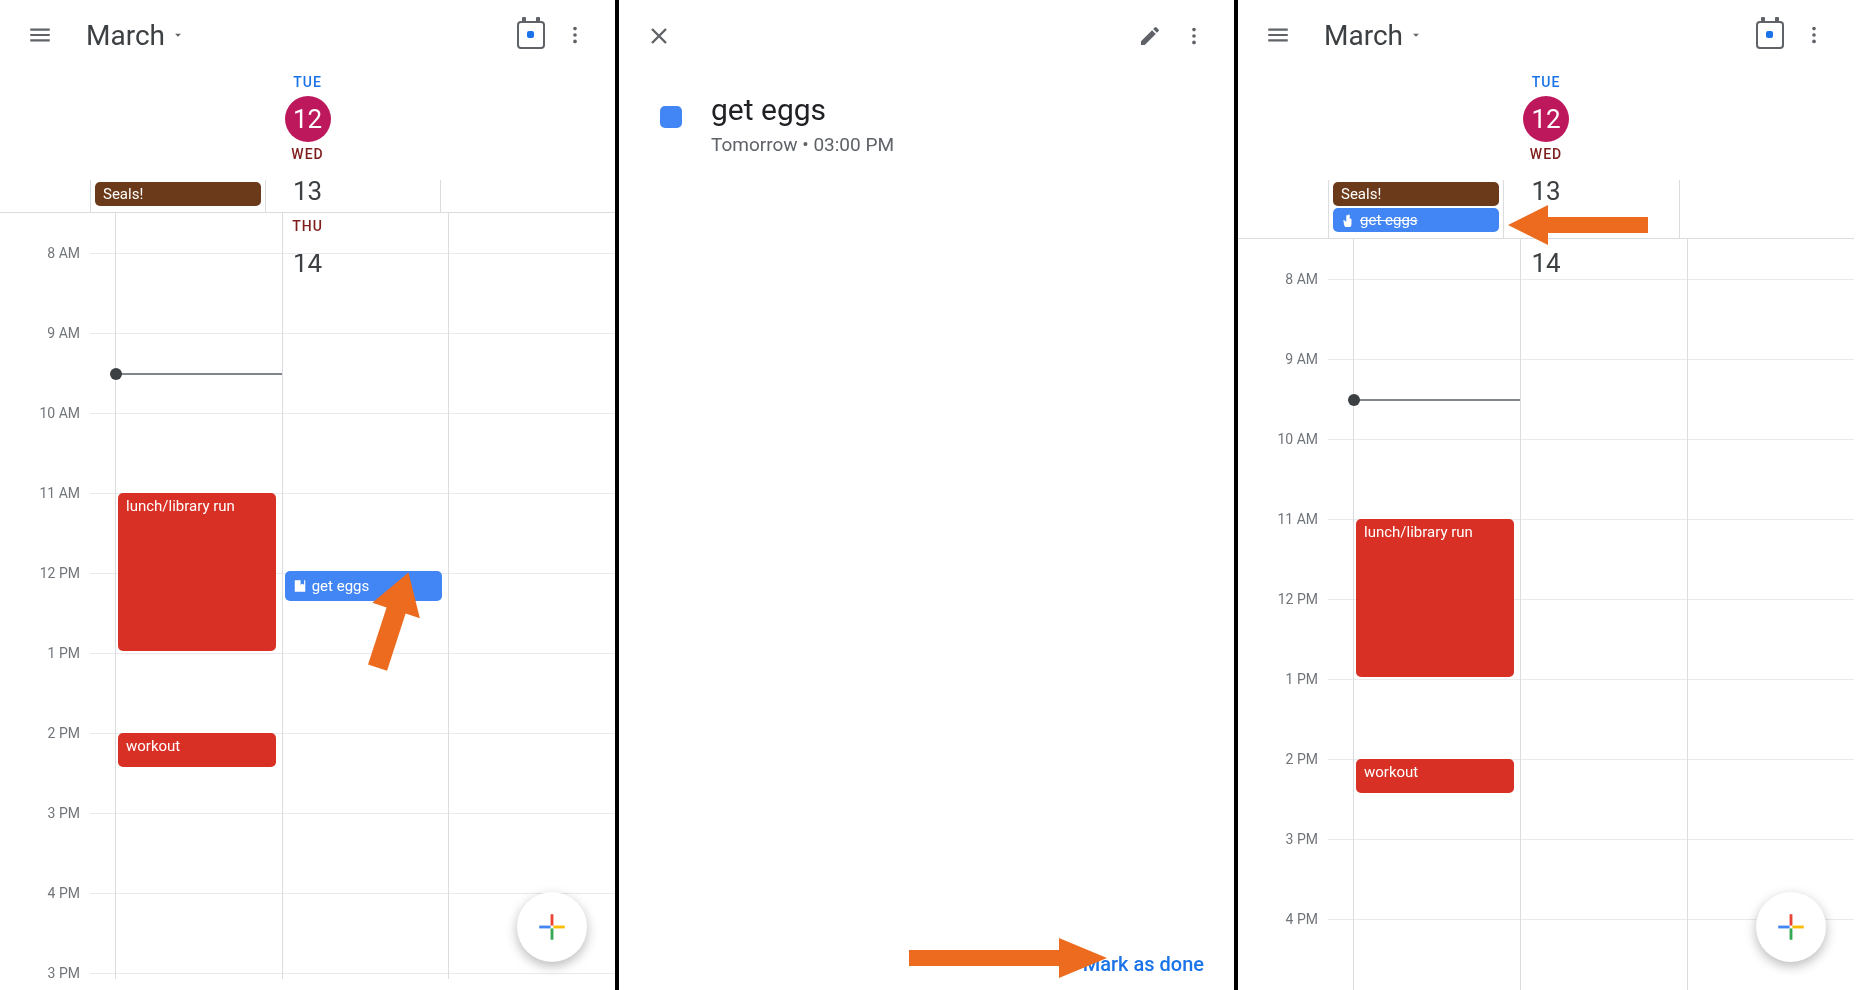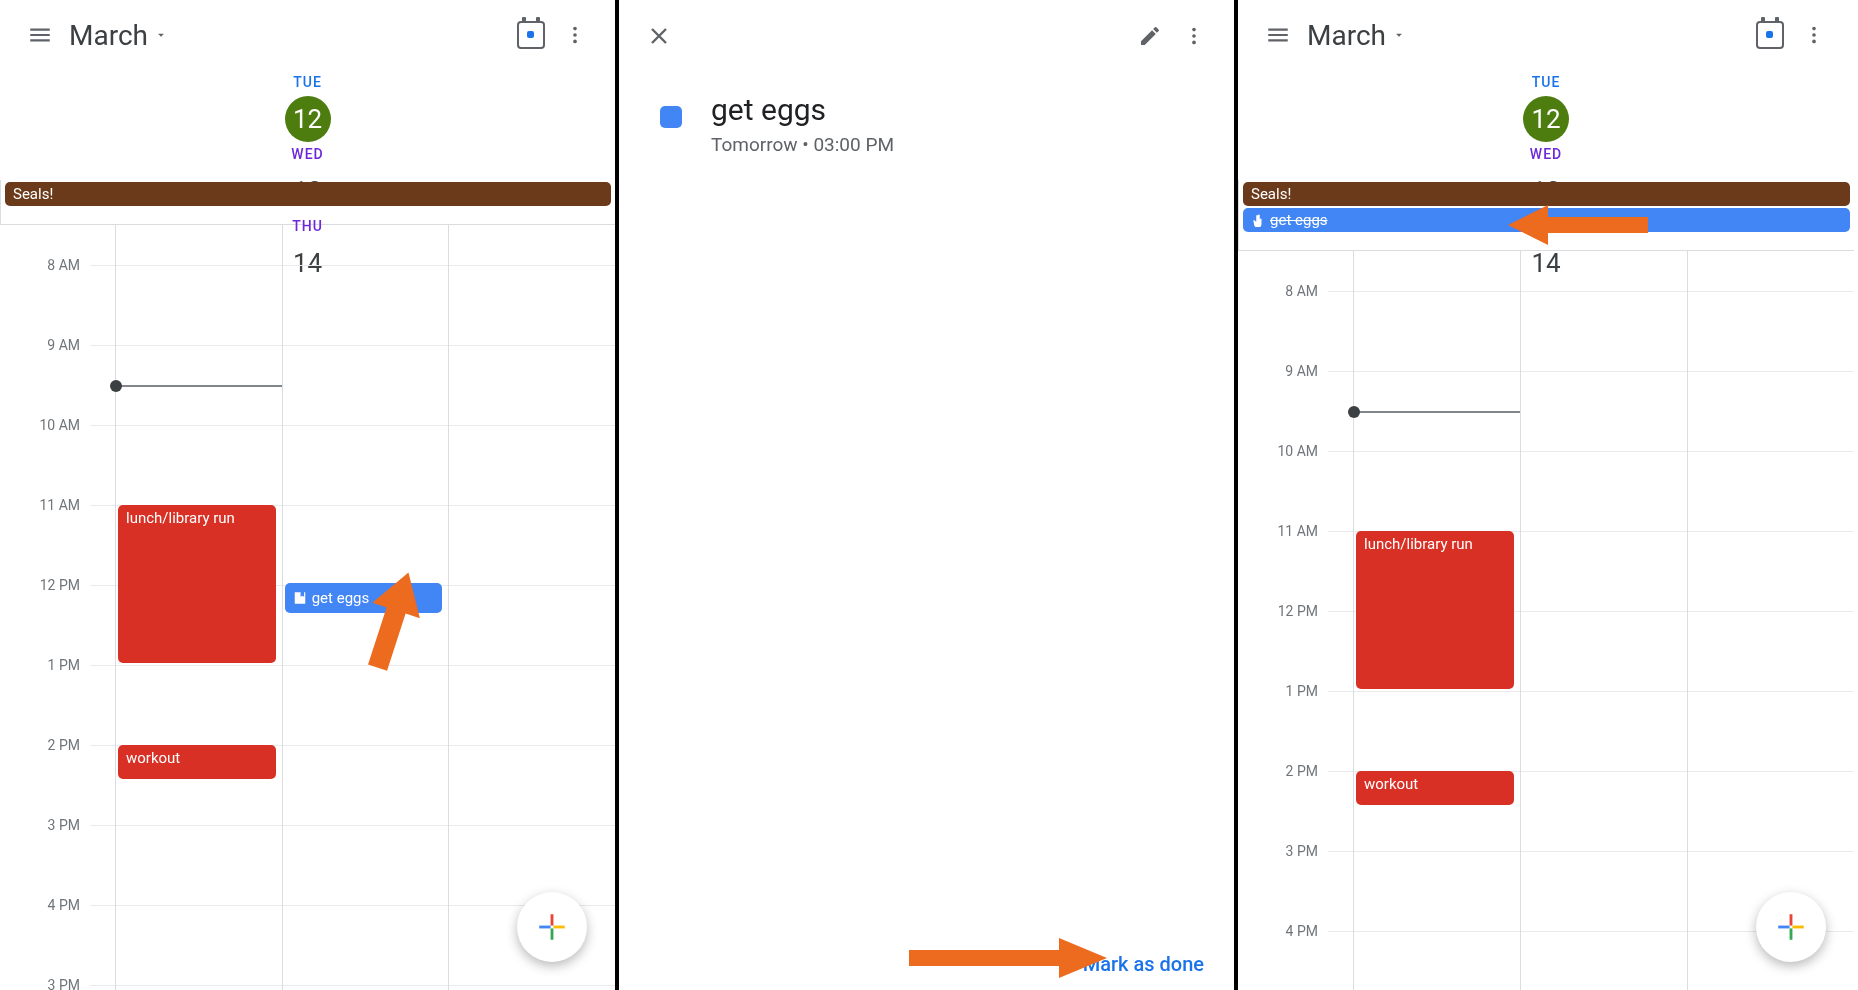--- a/index.html
+++ b/index.html
@@ -30,21 +30,21 @@
 .menu-icon, .today-icon, .overflow-icon, .close-icon, .edit-icon {
   width: 44px; height: 44px;
   display: flex; align-items: center; justify-content: center;
   border-radius: 50%;
   cursor: pointer;
   color: #5f6368;
 }
 .month-label {
   font-size: 28px;
   color: #3c4043;
-  margin-left: 7px;
+  margin-left: 24px;
   display: flex;
   align-items: center;
   gap: 6px;
   cursor: pointer;
 }
 .spacer { flex: 1; }
 .today-box {
   width: 28px; height: 28px;
   border: 2.5px solid #5f6368;
   border-radius: 4px;
@@ -67,34 +67,33 @@
   display:flex;
   height: 110px;
   flex-direction: column;
 }
 .time-gutter { width: 90px; flex-shrink:0; }
 .day-col {
   flex:1;
   display:flex; flex-direction:column; align-items:center;
   padding-top:4px;
 }
-.day-abbr { font-size:14px; font-weight:500; letter-spacing:1px; color:#6d28d9; }
+.day-abbr { font-size:14px; font-weight:500; letter-spacing:1px; color:#7f1d1d; }
 .day-abbr.today { color:#1a73e8; }
 .day-num {
   font-size:26px; color:#3c4043; margin-top:6px;
   width:46px; height:46px; border-radius:50%;
   display:flex; align-items:center; justify-content:center;
 }
-.day-num.today { background:#4d7c0f; color:#fff; }
+.day-num.today { background:#be185d; color:#fff; }
 
 
 .allday-row {
   display:flex;
   border-bottom:1px solid #dadce0;
-  flex-direction:column;
 }
 .allday-row .day-col { border-left:1px solid #dadce0; padding:2px 4px 4px; align-items:stretch; }
 .chip {
   border-radius:5px;
   padding:3px 8px;
   color:#fff;
   font-size:15px;
   white-space:nowrap;
   overflow:hidden;
   cursor:pointer;

